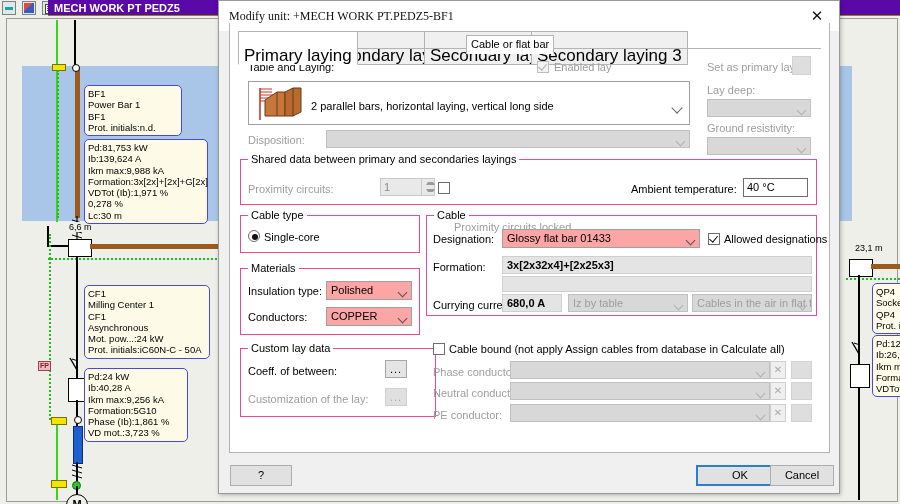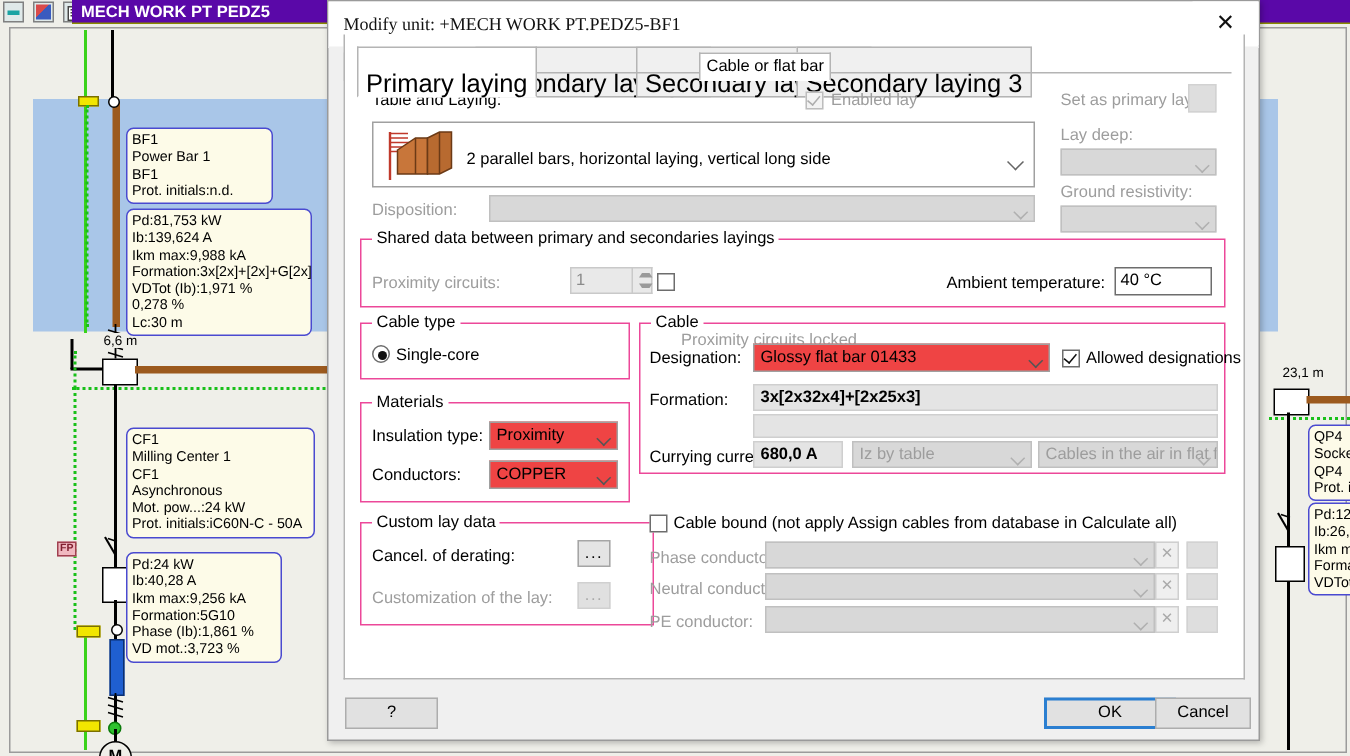--- a/index.html
+++ b/index.html
@@ -61,21 +61,21 @@
            border:1px solid #b4b4b4;border-top:none;box-sizing:border-box;}
   
   #itabs{position:relative;height:18px;margin:8px 0 0 8px;}
   .itab{position:absolute;top:0;height:18px;box-sizing:border-box;border:1px solid #b4b4b4;
         background:#f0f0f0;font-size:17px;line-height:16px;padding:16px 5px;white-space:nowrap;}
   .itab.active{background:#fff;border-bottom:1px solid #fff;z-index:3;}
   #itab-underline{position:absolute;left:8px;right:8px;top:25px;height:1px;background:#b4b4b4;}
 
   .lbl{position:absolute;font-size:11px;color:#000;white-space:nowrap;}
   .lbl.dis{color:#9d9d9d;}
-  .combo{position:absolute;box-sizing:border-box;border:1px solid #a0a0a0;background:#ef4444;
+  .combo{position:absolute;box-sizing:border-box;border:1px solid #a0a0a0;background:#fca5a5;
          font-size:11px;line-height:17px;padding:0 16px 0 4px;color:#000;white-space:nowrap;overflow:hidden;}
   .combo:after{content:"";position:absolute;right:5px;top:7px;width:6px;height:6px;
                border-left:1.4px solid #555;border-bottom:1.4px solid #555;transform:rotate(-45deg);}
   .combo.dis{color:#9d9d9d;background:#d8d8d8;border-color:#c0c0c0;}
   .combo.dis:after{border-color:#b0b0b0;}
   .txt{position:absolute;box-sizing:border-box;border:1px solid #6d6d6d;background:#fff;
        font-size:11px;line-height:17px;padding:0 3px;color:#000;white-space:nowrap;overflow:hidden;}
   .flat{position:absolute;box-sizing:border-box;border:1px solid #cfcfcf;background:#e4e4e4;
         font-size:11px;line-height:16px;padding:0 4px;color:#000;font-weight:bold;white-space:nowrap;overflow:hidden;}
   .group{position:absolute;box-sizing:border-box;border:1px solid #ec4899;}
@@ -299,28 +299,28 @@
     <div class="group" style="left:10px;top:192px;width:180px;height:38px;">
       <div class="gtitle">Cable type</div>
     </div>
     <div class="radio on" style="left:18px;top:207px;"></div>
     <div class="lbl" style="left:34px;top:208px;">Single-core</div>
 
     <div class="group" style="left:10px;top:245px;width:180px;height:67px;">
       <div class="gtitle">Materials</div>
     </div>
     <div class="lbl" style="left:18px;top:262px;">Insulation type:</div>
-    <div class="combo" style="left:96px;top:258px;width:86px;height:19px;">Proximity</div>
+    <div class="combo" style="left:96px;top:258px;width:86px;height:19px;">Polished</div>
     <div class="lbl" style="left:18px;top:288px;">Conductors:</div>
     <div class="combo" style="left:96px;top:284px;width:86px;height:19px;">COPPER</div>
 
     <div class="group" style="left:10px;top:325px;width:196px;height:69px;">
       <div class="gtitle">Custom lay data</div>
     </div>
-    <div class="lbl" style="left:18px;top:342px;">Cancel. of derating:</div>
+    <div class="lbl" style="left:18px;top:342px;">Coeff. of between:</div>
     <div class="dots" style="left:155px;top:337px;width:22px;height:18px;">...</div>
     <div class="lbl dis" style="left:18px;top:370px;">Customization of the lay:</div>
     <div class="dots dis" style="left:155px;top:365px;width:22px;height:18px;">...</div>
 
     <div class="group" style="left:196px;top:192px;width:391px;height:101px;">
       <div class="gtitle">Cable</div>
     </div>
     <div class="lbl" style="left:203px;top:210px;">Designation:</div>
     <div class="combo" style="left:272px;top:206px;width:198px;height:19px;">Glossy flat bar 01433</div>
     <div class="chk on" style="left:478px;top:210px;"></div>

